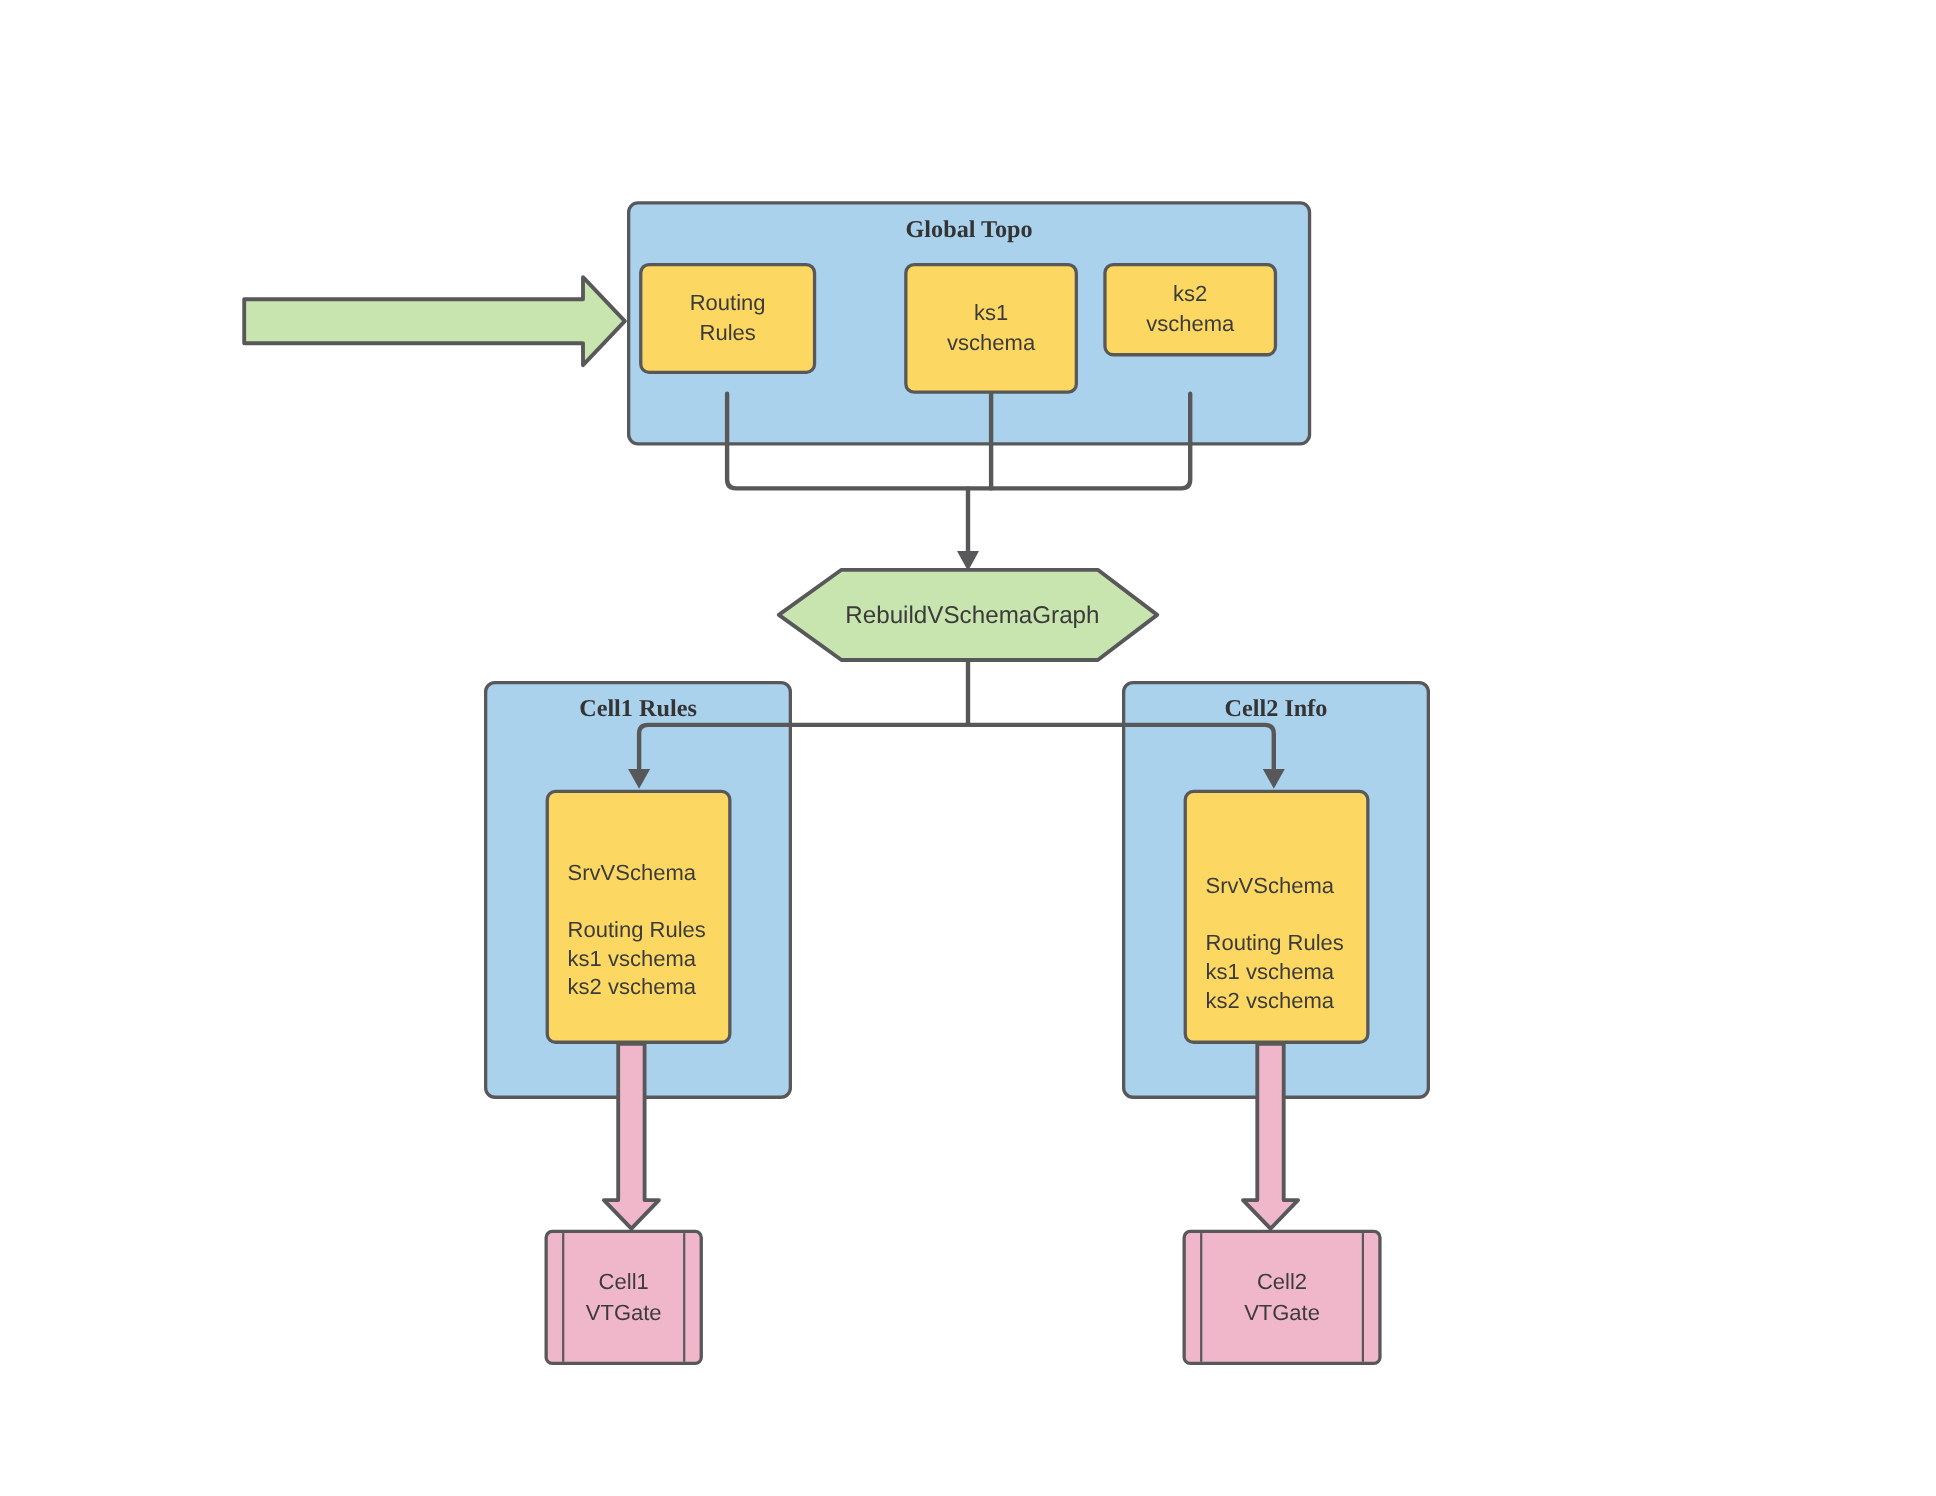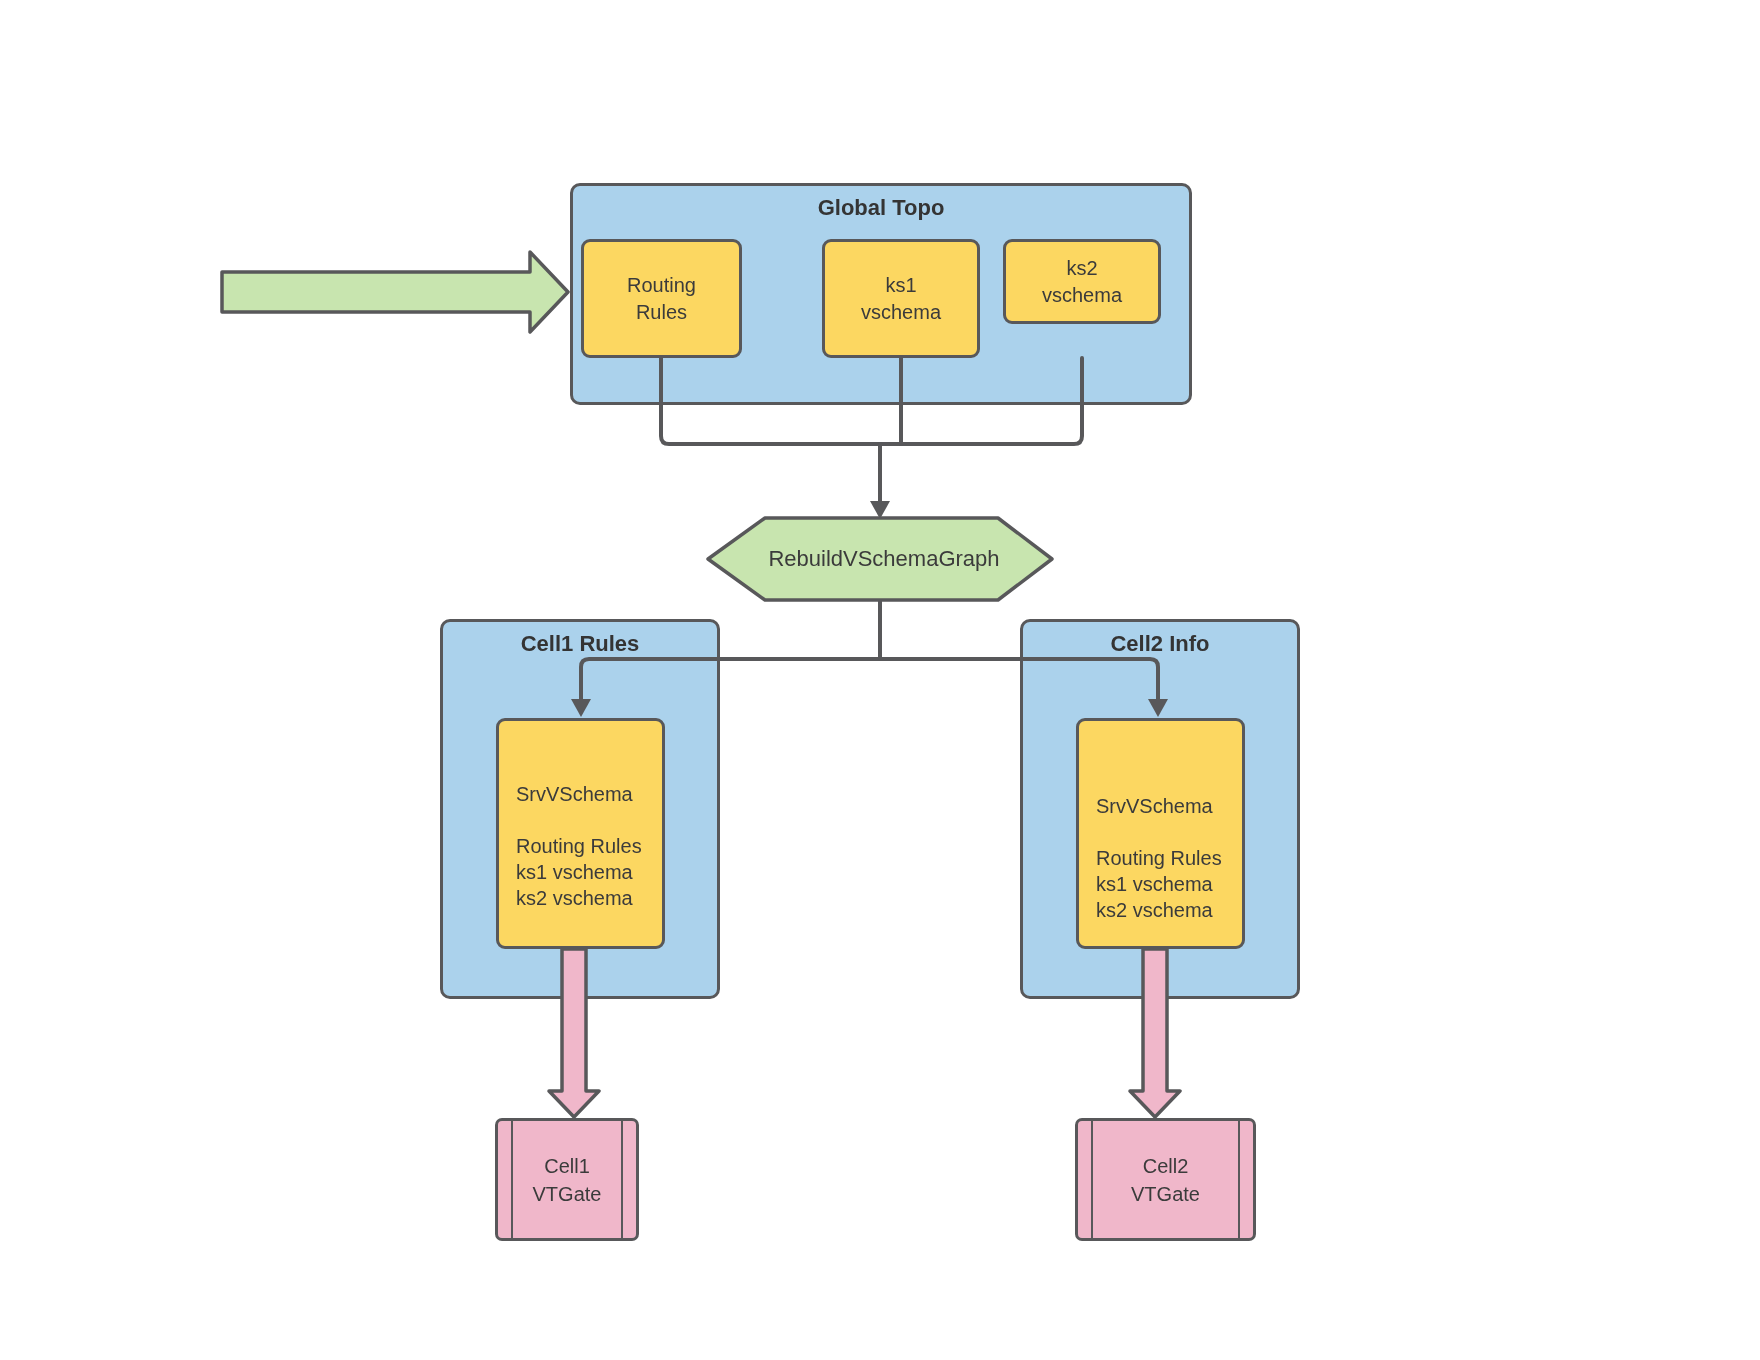--- a/index.html
+++ b/index.html
@@ -17,20 +17,21 @@
     background:#abd2ec;
     border:3px solid #58585a;
     border-radius:10px;
     z-index:1;
   }
   .container-title{
     position:absolute;left:0;right:0;top:9px;
     text-align:center;
     font-weight:bold;font-size:22px;
     color:#343434;
+    font-family:Liberation Serif, serif;
   }
   
   .node-box{
     background:#fcd761;
     border:3px solid #58585a;
     border-radius:9px;
     z-index:2;
     display:flex;align-items:center;justify-content:center;
     text-align:center;
     font-size:20px;line-height:27px;
@@ -76,21 +77,21 @@
 </style>
 </head>
 <body>
 
 <div id="canvas">
 
   <div class="abs container-box" style="left:570px;top:183px;width:622px;height:222px;">
     <div class="container-title">Global Topo</div>
   </div>
 
-  <div class="abs node-box" style="left:581px;top:239px;width:161px;height:119px;">
+  <div class="abs node-box" style="left:581px;top:239px;width:161px;height:101px;">
     <span>Routing
 Rules</span>
   </div>
   <div class="abs node-box" style="left:822px;top:239px;width:158px;height:119px;">
     <span>ks1
 vschema</span>
   </div>
   <div class="abs node-box" style="left:1003px;top:239px;width:158px;height:85px;">
     <span>ks2
 vschema</span>

